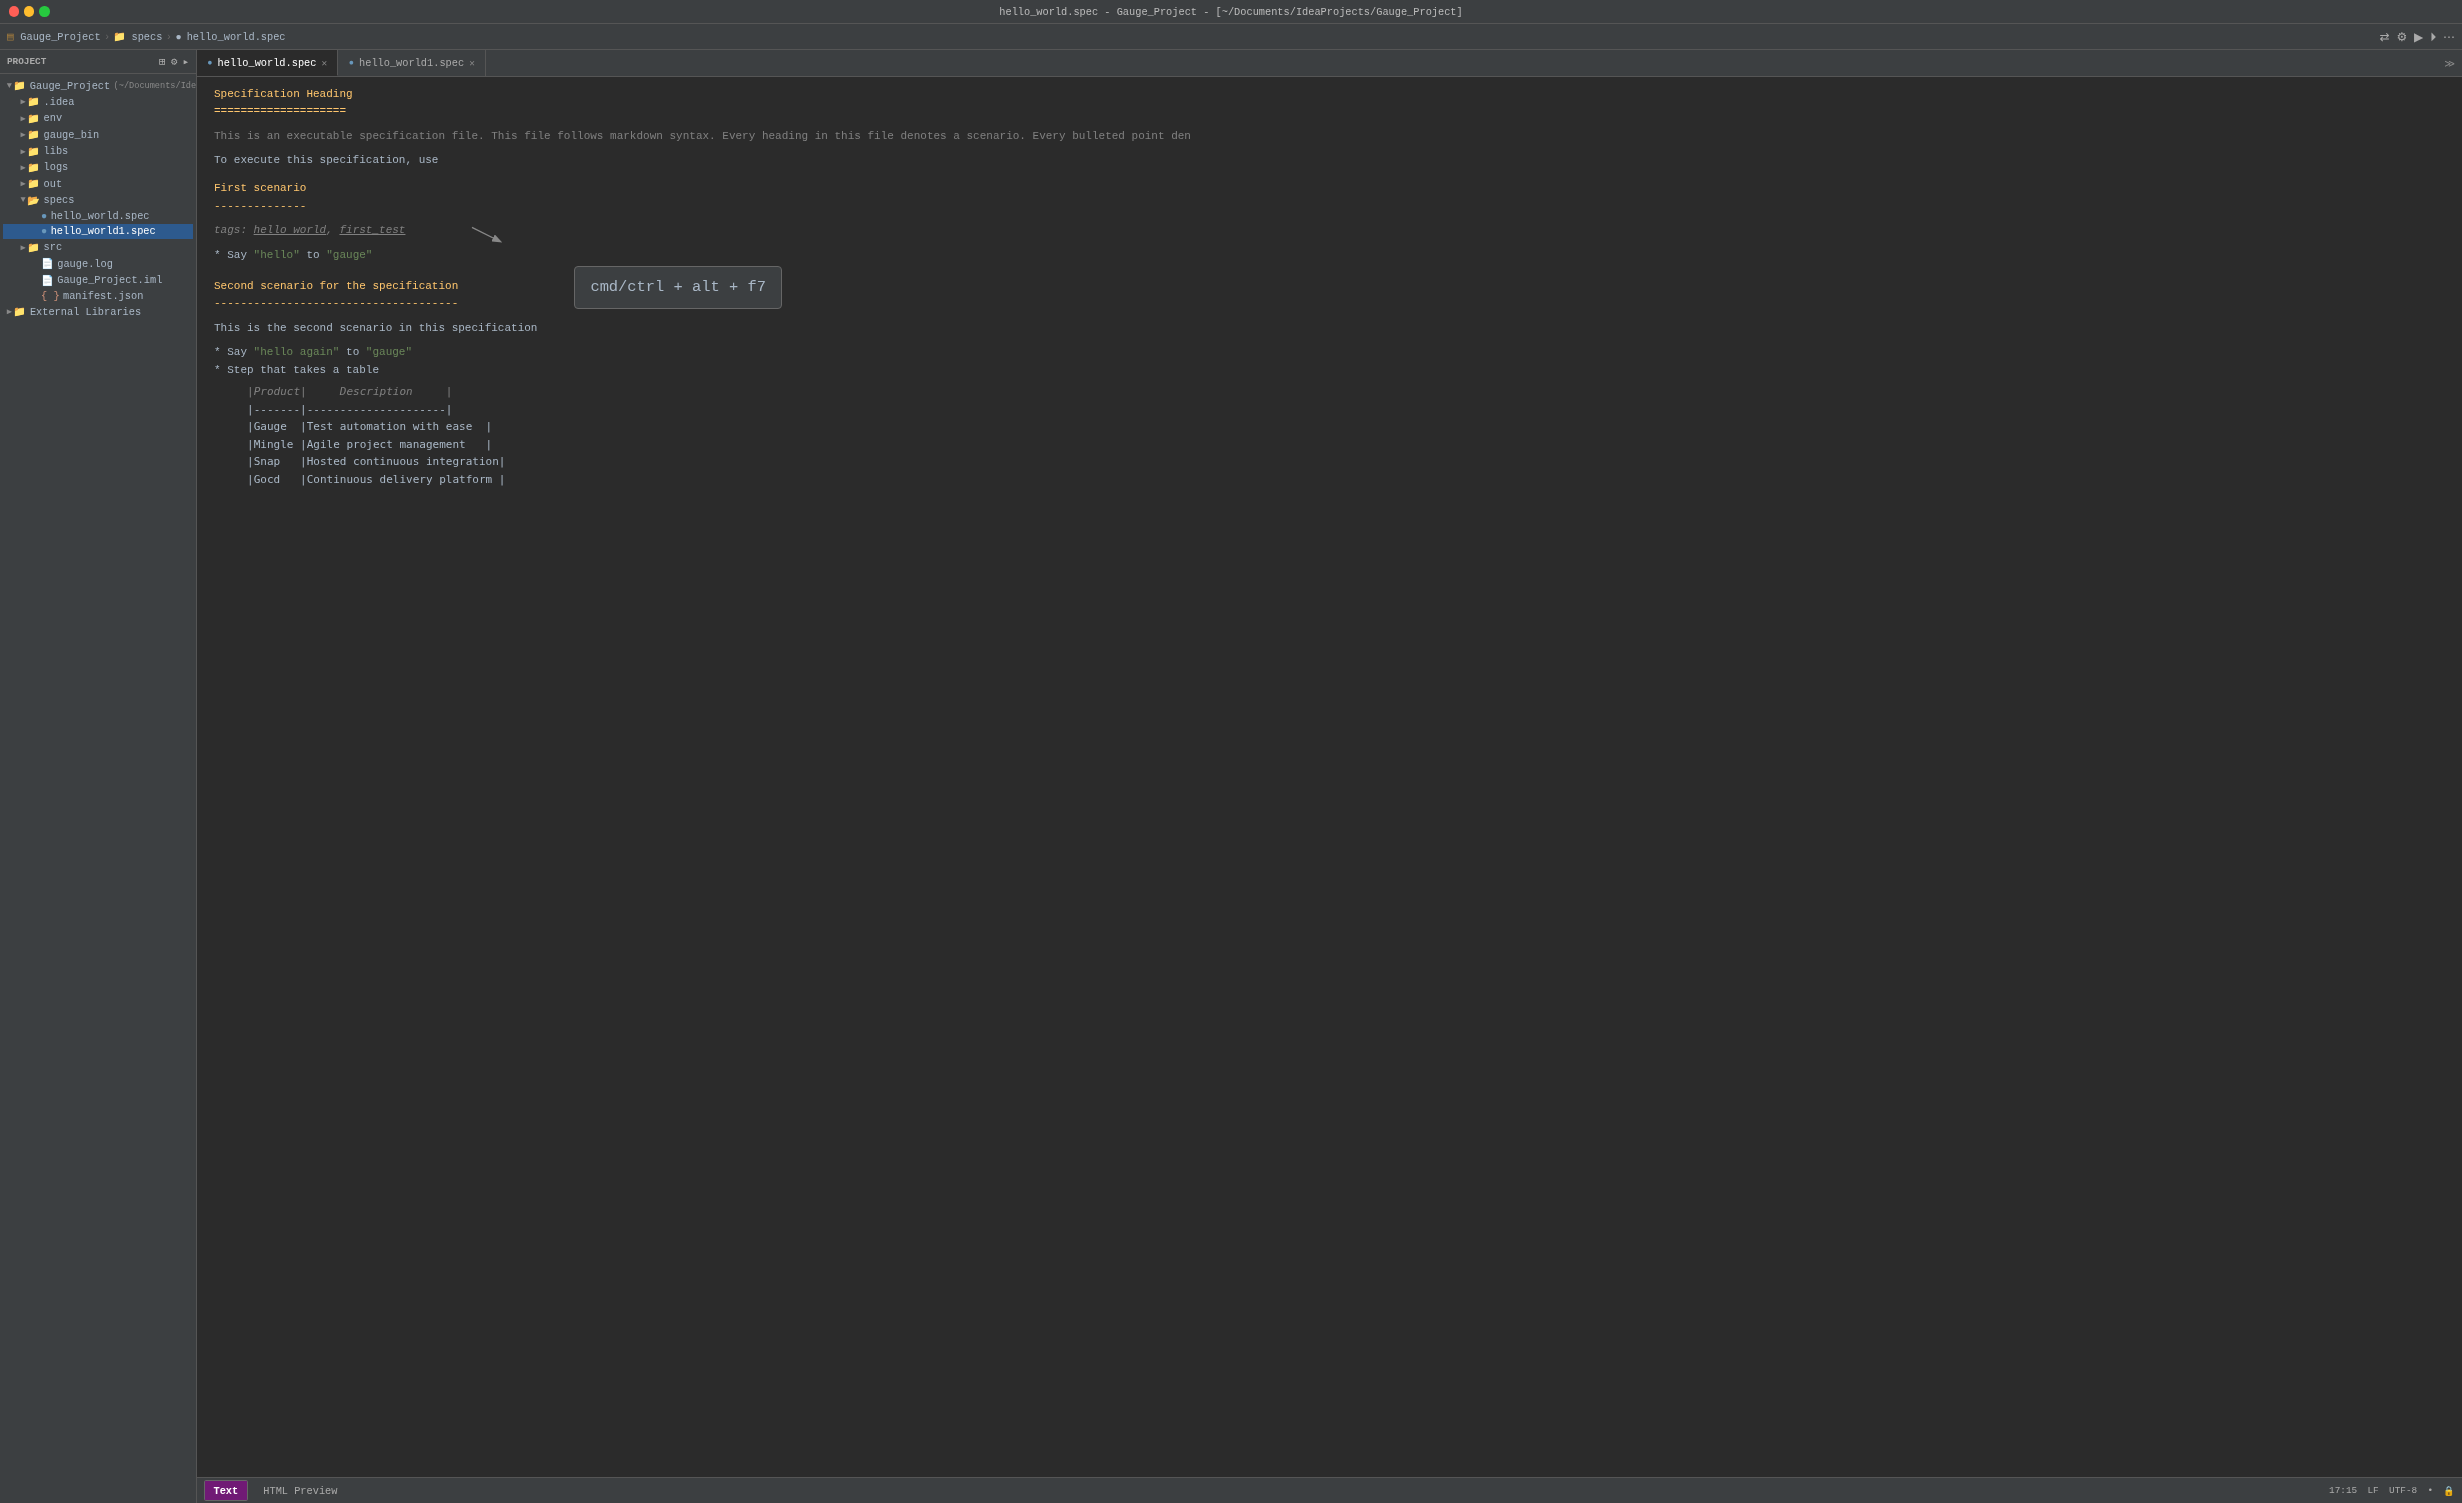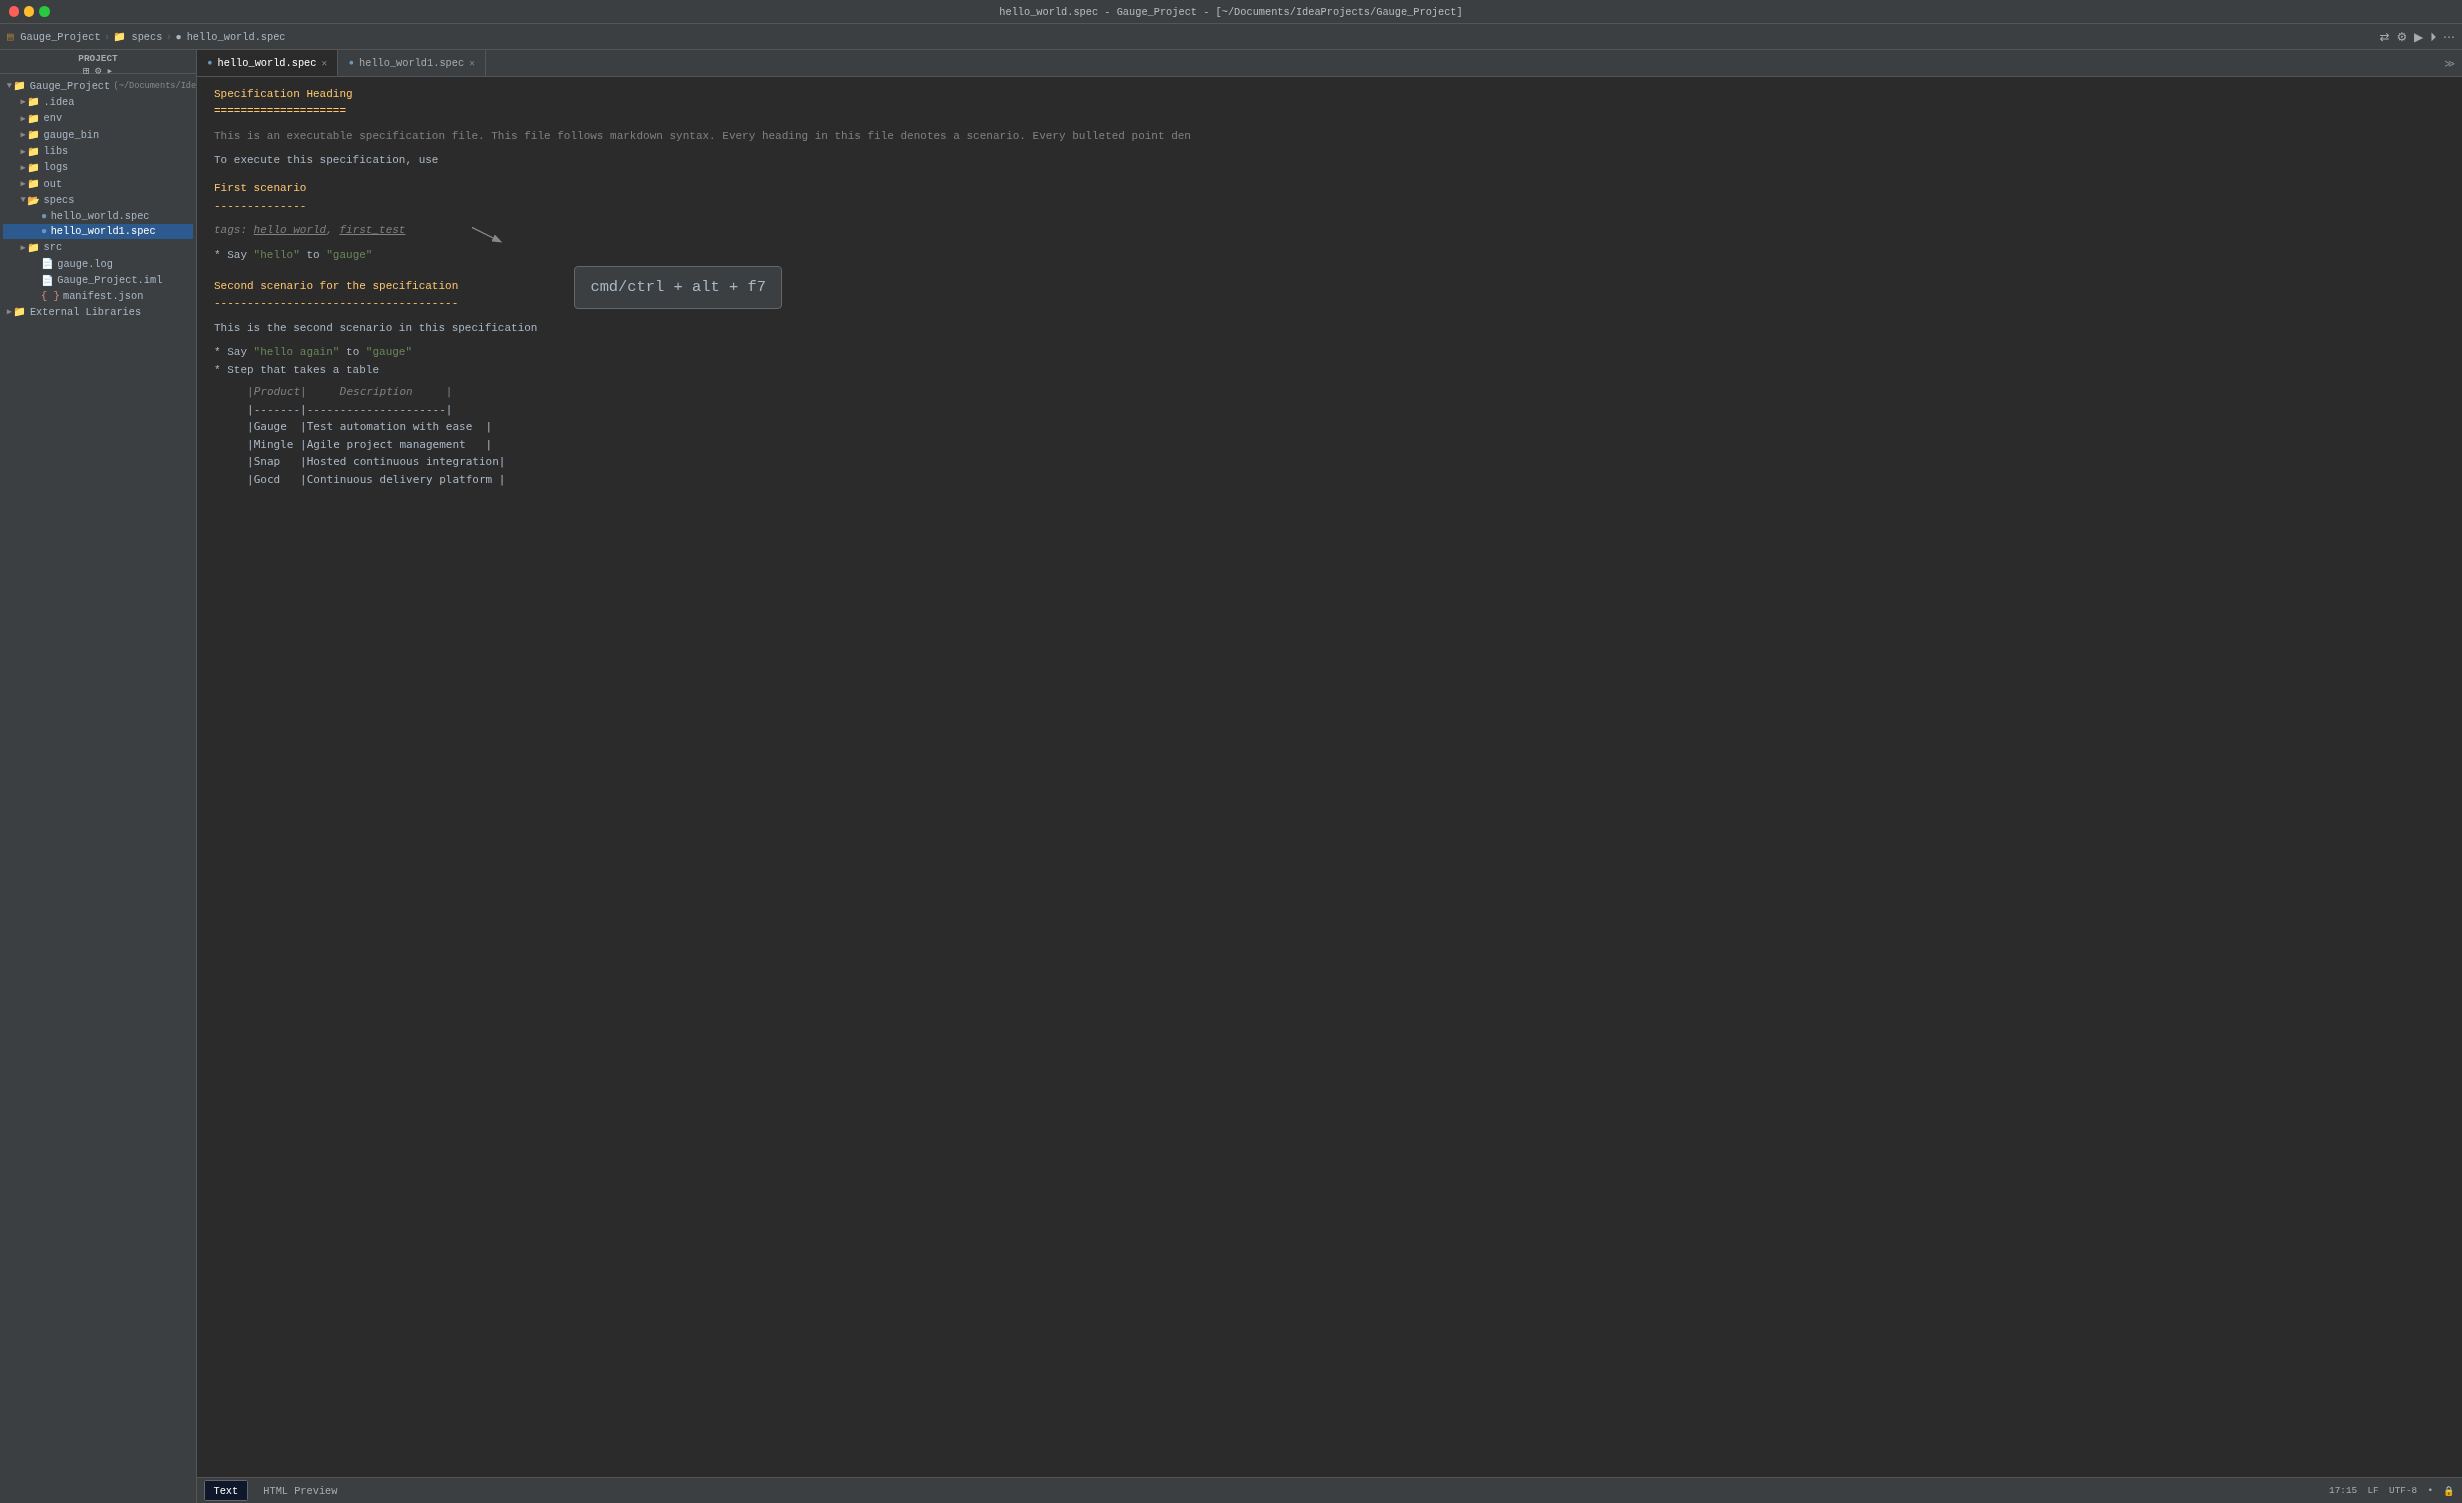--- a/index.html
+++ b/index.html
@@ -100,21 +100,20 @@
       flex-shrink: 0;
       overflow-y: auto;
     }
     .sidebar-header {
       display: flex;
       align-items: center;
       justify-content: space-between;
       padding: 3.4px 6.9px;
       height: 24px;
       border-bottom: 0.9px solid #555;
-      flex-direction: column;
     }
     .sidebar-header-title {
       font-size: 9.4px;
       color: #aaa;
       text-transform: uppercase;
       font-weight: bold;
     }
     .sidebar-header-icons {
       display: flex;
       gap: 5.1px;
@@ -286,23 +285,24 @@
       gap: 6.9px;
     }
     .bottom-tab {
       padding: 3.4px 8.6px;
       border-radius: 1.7px;
       cursor: pointer;
       font-size: 10.3px;
       color: #aaa;
     }
     .bottom-tab.active {
-      background: #0f172a;
+      background: #701a75;
       color: #fff;
       border: 0.9px solid #666;
+      font-weight: bold;
     }
     .bottom-right {
       margin-left: auto;
       display: flex;
       gap: 10.3px;
       font-size: 9.4px;
       color: #aaa;
     }
 
     

